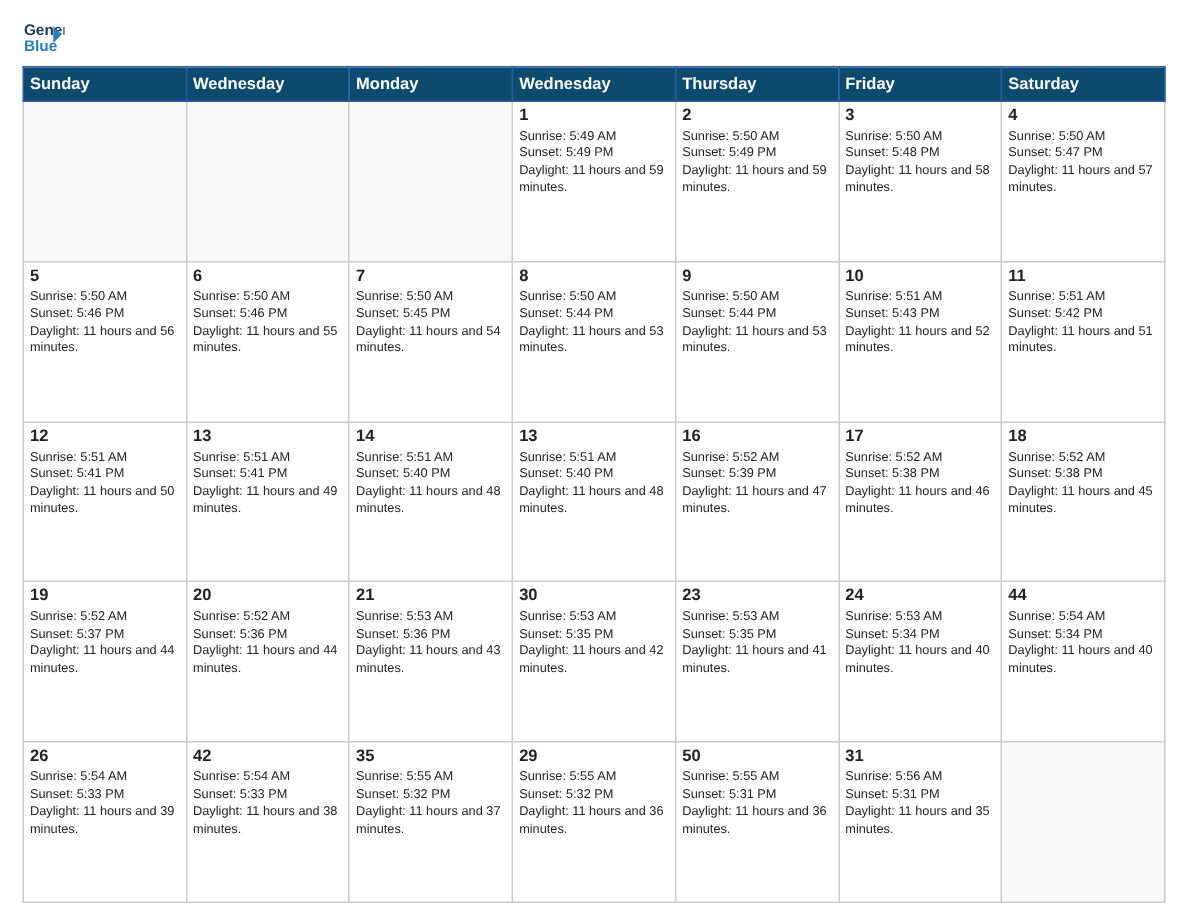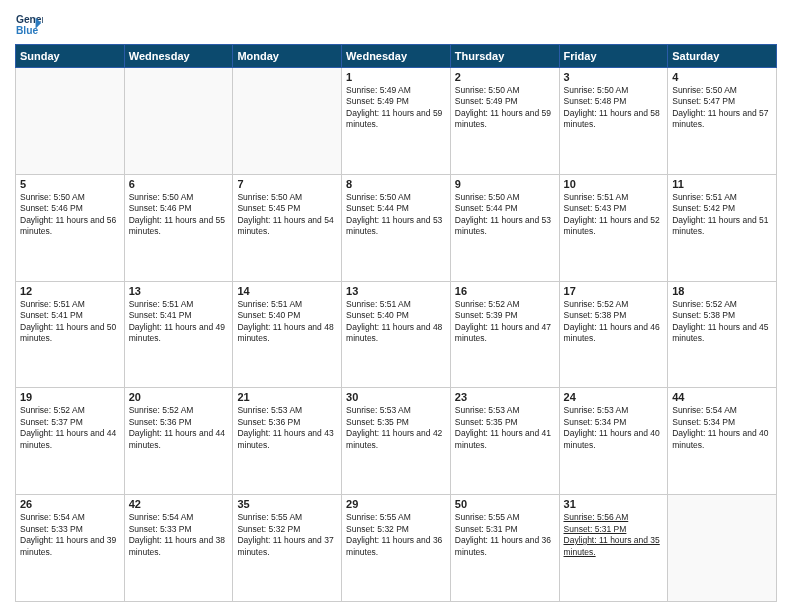--- a/index.html
+++ b/index.html
@@ -304,21 +304,21 @@
 Daylight: 11 hours and 36 minutes.</div>
           </td>
           <td>
             <span class="day-num">50</span>
             <div class="day-detail" style="white-space: pre-line;">Sunrise: 5:55 AM
 Sunset: 5:31 PM
 Daylight: 11 hours and 36 minutes.</div>
           </td>
           <td>
             <span class="day-num">31</span>
-            <div class="day-detail" style="white-space: pre-line; text-decoration: underline;">Sunrise: 5:56 AM
+            <div class="day-detail" style="white-space: pre-line;">Sunrise: 5:56 AM
 Sunset: 5:31 PM
 Daylight: 11 hours and 35 minutes.</div>
           </td>
           <td class="empty-cell"></td>
         </tr>
       </tbody>
   </table>
 </div>
 
 </body></html>

